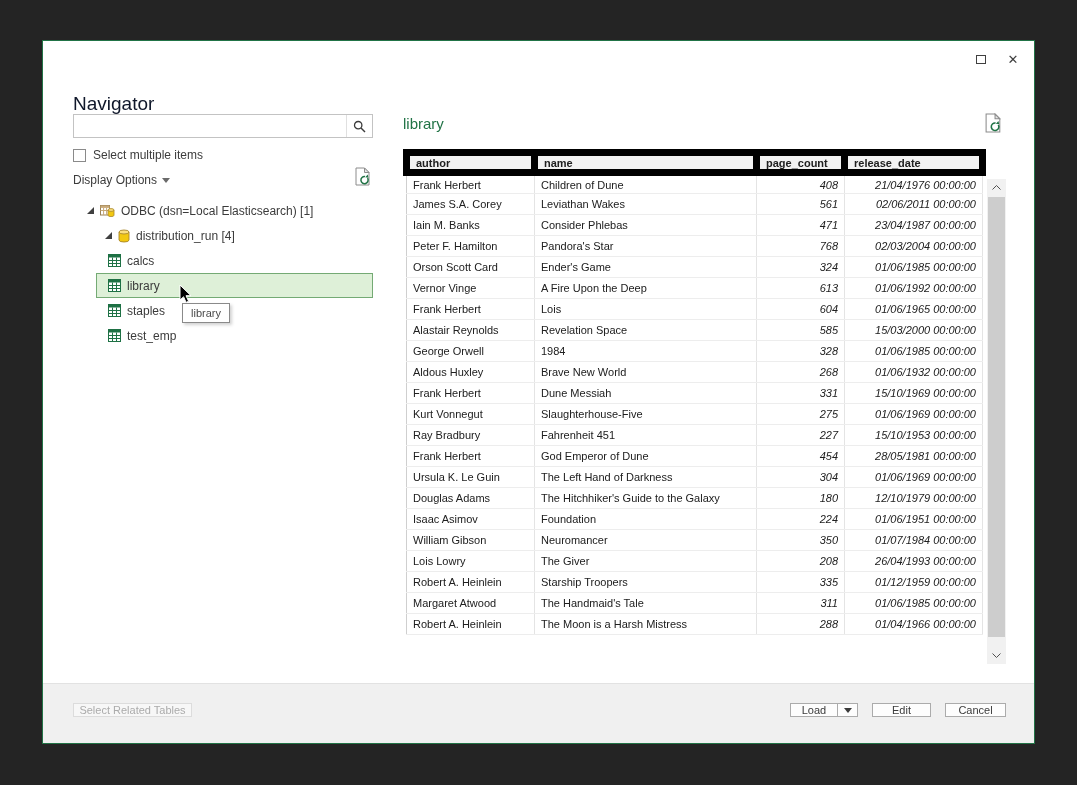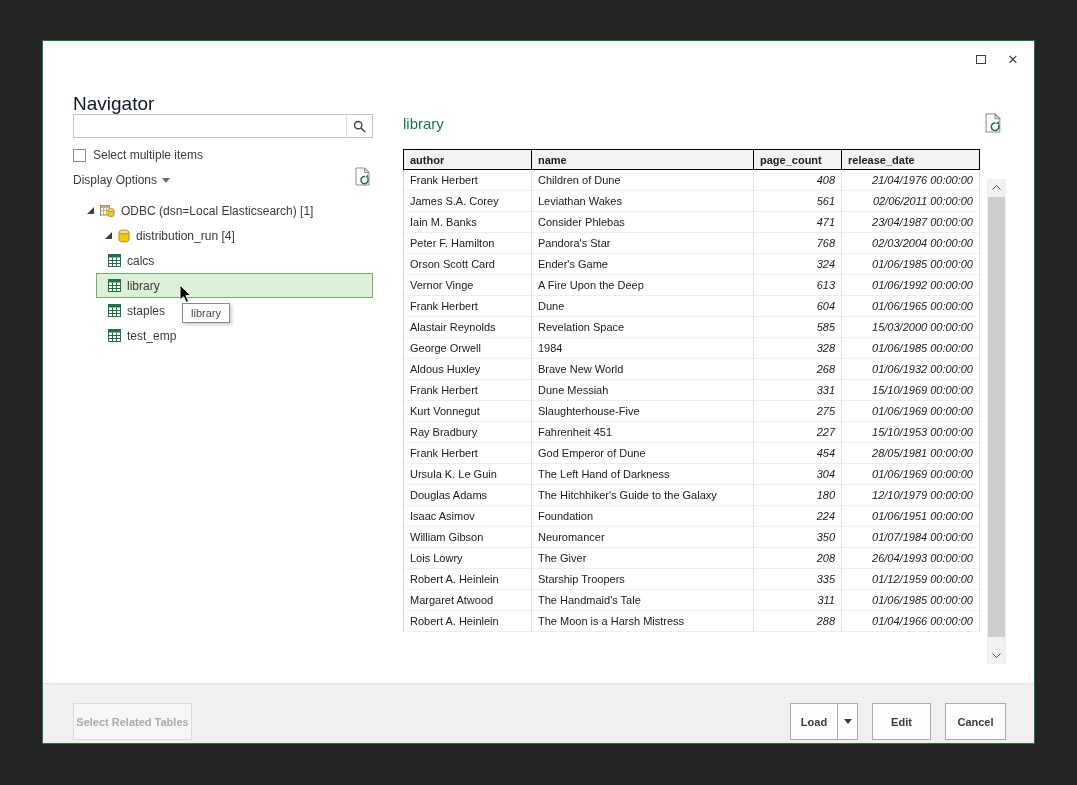--- a/index.html
+++ b/index.html
@@ -49,39 +49,39 @@
   .cursor { position:absolute; left:136px; top:243px; z-index:6; }
 
   
   .preview-title { position:absolute; left:360px; top:74px; font-size:15px; color:#217346; }
   .refresh-right { position:absolute; left:942px; top:72px; }
 
   .grid-wrap { position:absolute; left:360px; top:108px; }
   table.preview { border-collapse:collapse; table-layout:fixed; width:576px; font-size:11px;
                   color:#202020; border:1px solid #cfcfcf; }
   table.preview th { background:#f2f2f2; font-weight:bold; text-align:left; height:20px;
-                     padding:0 6px; border:1px solid #000000; white-space:nowrap; overflow:hidden; }
+                     padding:0 6px; border:7px solid #000000; white-space:nowrap; overflow:hidden; }
   table.preview td { height:21px; padding:0 6px; border-right:1px solid #e4e4e4;
                      border-bottom:1px solid #ededed; white-space:nowrap; overflow:hidden; }
   td.val { text-align:right; font-style:italic; }
   .c0 { width:128px; } .c1 { width:222px; } .c2 { width:88px; } .c3 { width:138px; }
 
   
   .scrollbar { position:absolute; left:944px; top:138px; width:19px; height:485px; background:#f1f1f1; }
   .scroll-btn { position:absolute; left:0; width:19px; height:17px; background:#f1f1f1;
                 display:flex; align-items:center; justify-content:center; }
   .scroll-up { top:0; } .scroll-down { bottom:0; }
   .scroll-thumb { position:absolute; left:1px; top:18px; width:17px; height:440px; background:#cdcdcd; }
 
   
   .footer { position:absolute; left:0; right:0; bottom:0; height:60px; background:#f0f0f0;
             border-top:1px solid #e2e2e2; }
-  .btn { position:absolute; top:19px; height:37px; font-size:11px; display:flex; align-items:center;
+  .btn { position:absolute; top:19px; height:14px; font-size:11px; display:flex; align-items:center;
          justify-content:center; background:#fdfdfd; border:1px solid #ababab; color:#3b3b3b;
-         cursor:default; font-family:"Liberation Sans",sans-serif;font-weight:bold; }
+         cursor:default; font-family:"Liberation Sans",sans-serif; }
   .btn.disabled { border-color:#dcdcdc; color:#ababab; background:#f7f7f7; }
   .btn-select-related { left:30px; width:119px; }
   .btn-load { left:747px; width:48px; }
   .btn-load-arrow { left:794px; width:21px; }
   .btn-edit { left:829px; width:59px; }
   .btn-cancel { left:902px; width:61px; }
 </style>
 </head>
 <body>
 
@@ -276,21 +276,21 @@
               <td class="c3 val">01/06/1985 00:00:00</td>
             </tr>
             <tr>
               <td class="c0">Vernor Vinge</td>
               <td class="c1">A Fire Upon the Deep</td>
               <td class="c2 val">613</td>
               <td class="c3 val">01/06/1992 00:00:00</td>
             </tr>
             <tr>
               <td class="c0">Frank Herbert</td>
-              <td class="c1">Dune</td>
+              <td class="c1">Lois</td>
               <td class="c2 val">604</td>
               <td class="c3 val">01/06/1965 00:00:00</td>
             </tr>
             <tr>
               <td class="c0">Alastair Reynolds</td>
               <td class="c1">Revelation Space</td>
               <td class="c2 val">585</td>
               <td class="c3 val">15/03/2000 00:00:00</td>
             </tr>
             <tr>

